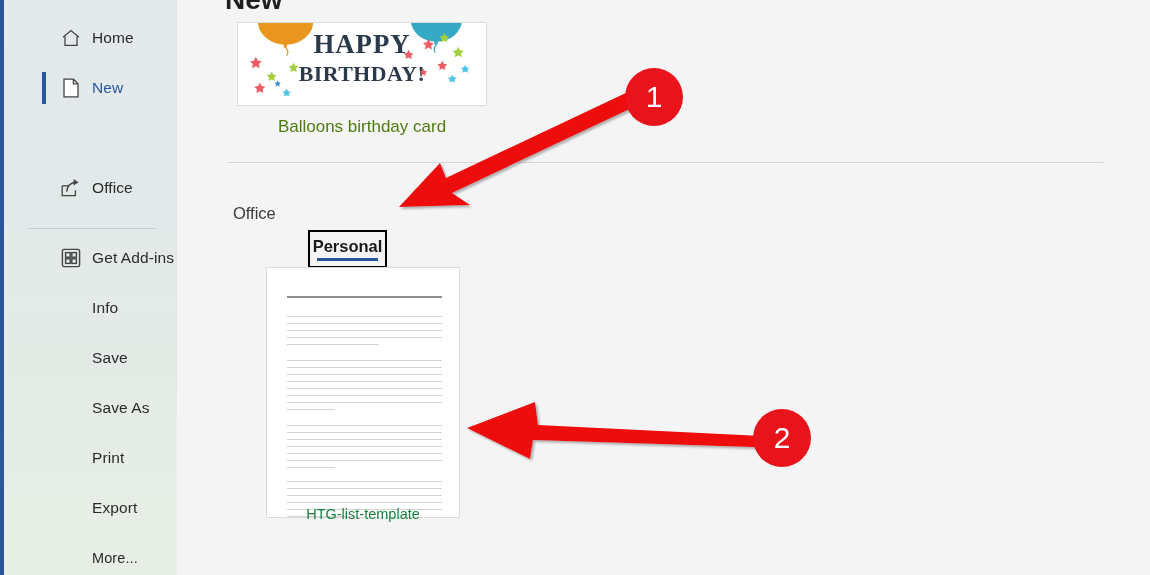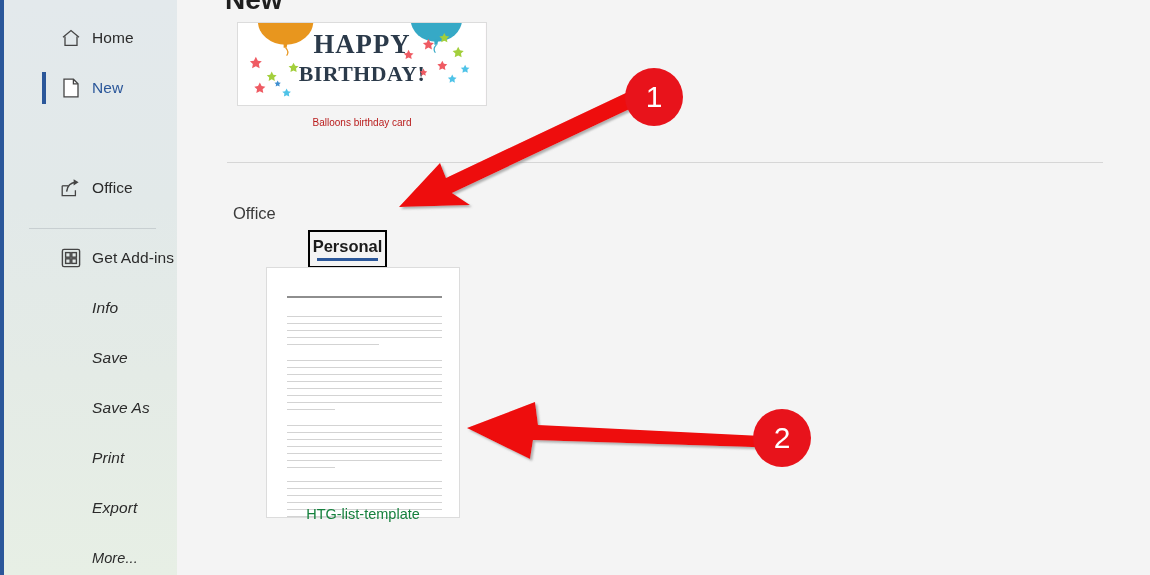--- a/index.html
+++ b/index.html
@@ -48,21 +48,21 @@
   }
   .nav-label {
     position: absolute;
     left: 56px;
     font-size: 15.5px;
     color: #2b2b2b;
     letter-spacing: .1px;
     white-space: nowrap;
   }
   .nav-label.accent { color: #2b579a; }
-  .nav-label.plain { left: 56px; font-style: italic; }
+  .nav-label.plain { left: 56px; }
 
   #nav-divider {
     position: absolute;
     left: 25px; top: 228px;
     width: 127px; height: 1px;
     background: #c8cfd1;
   }
 
   
   #content {
@@ -88,22 +88,22 @@
     background: #f9a8d4;
     border: 1px solid #dcdcdc;
     overflow: hidden;
   }
   .card-art { position: absolute; inset: 0; }
   #featured-label {
     position: absolute;
     left: 60px; top: 117px;
     width: 250px;
     text-align: center;
-    font-size: 10px;
-    color: #b91c1c;
+    font-size: 17px;
+    color: #4d7c0f;
   }
 
   #section-divider {
     position: absolute;
     left: 50px; top: 162px;
     width: 876px; height: 1px;
     background: #d6d6d6;
   }
 
   

